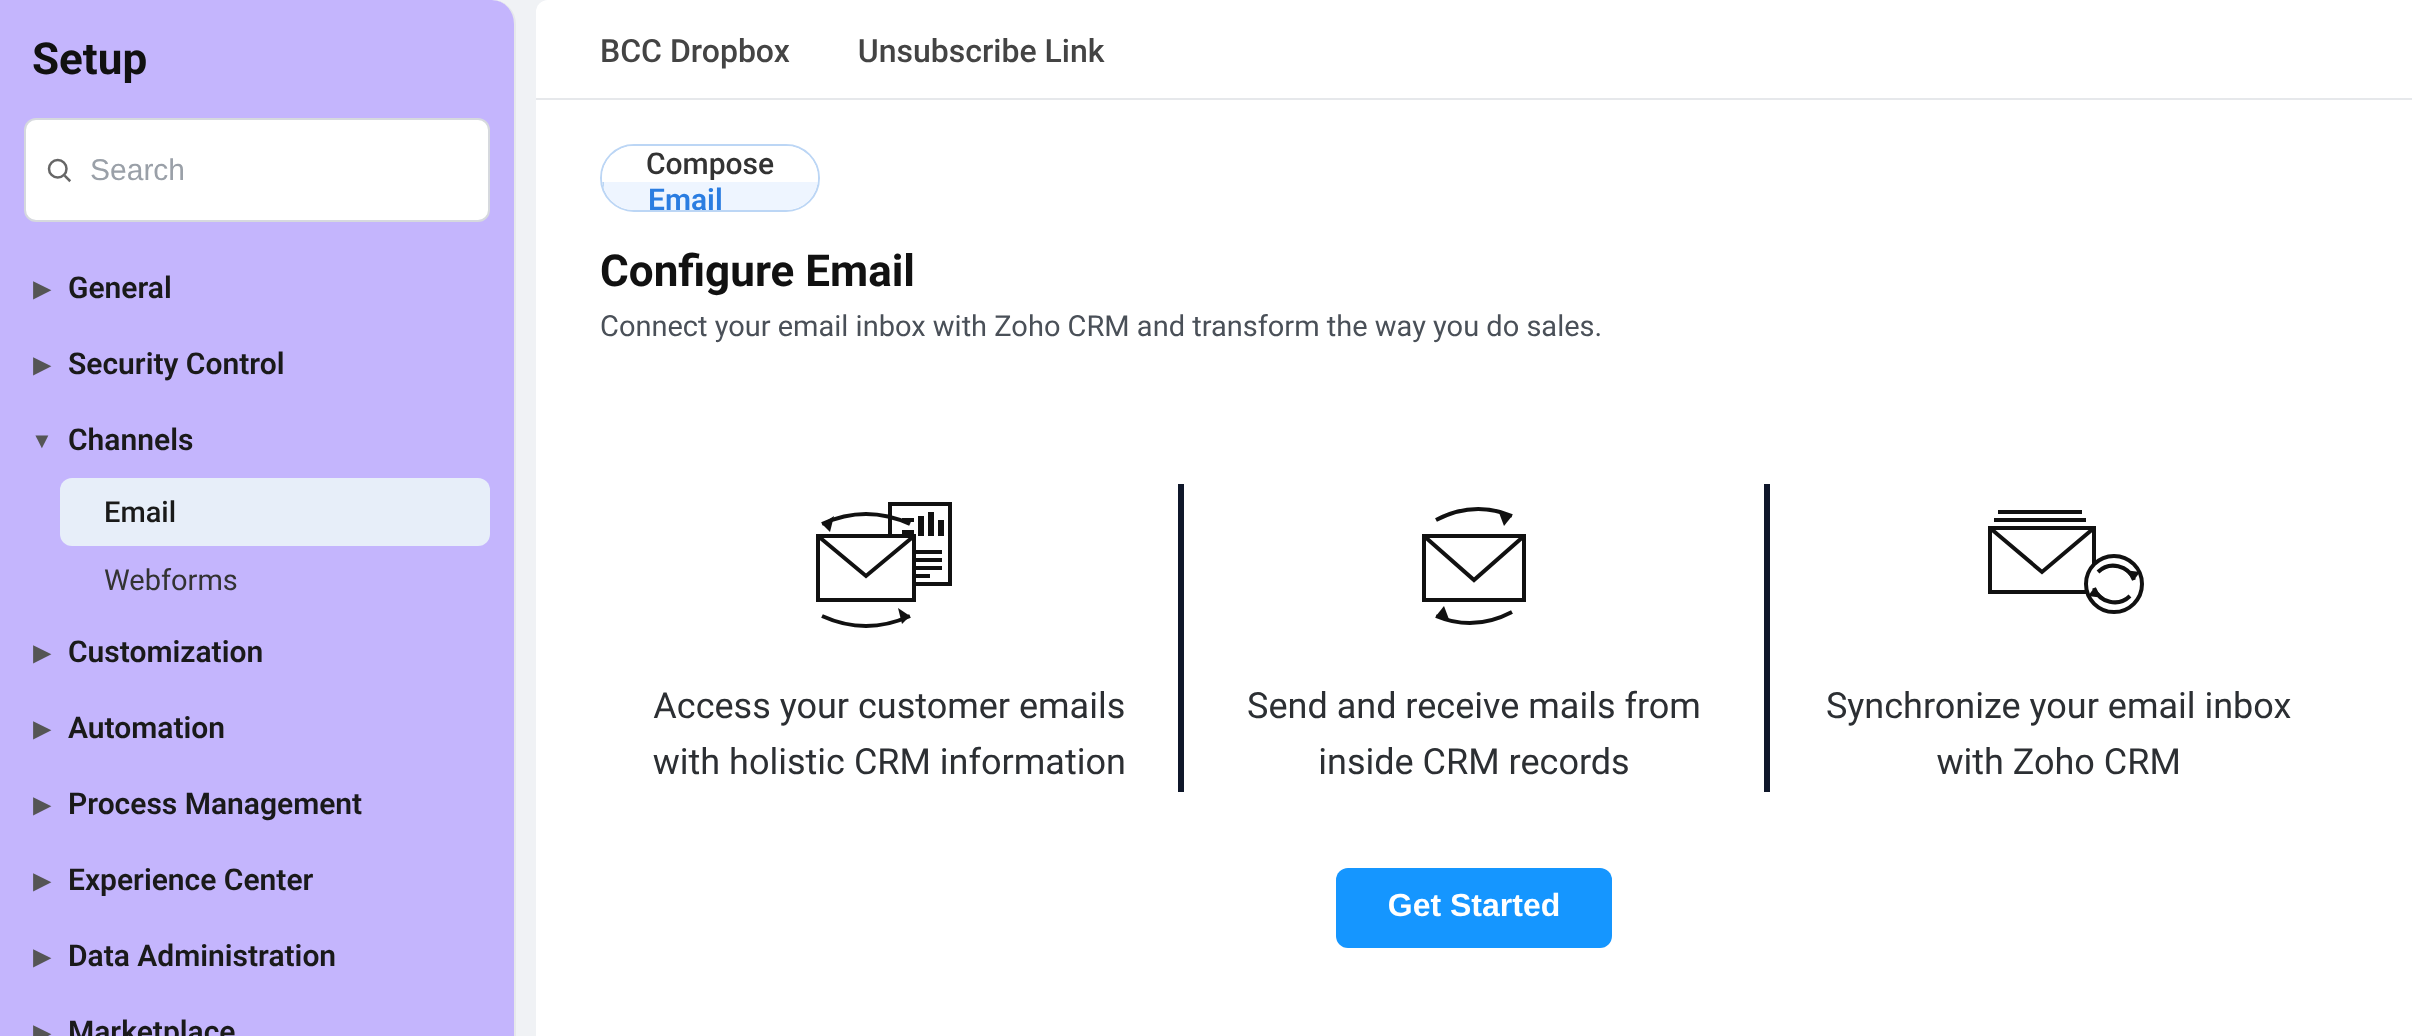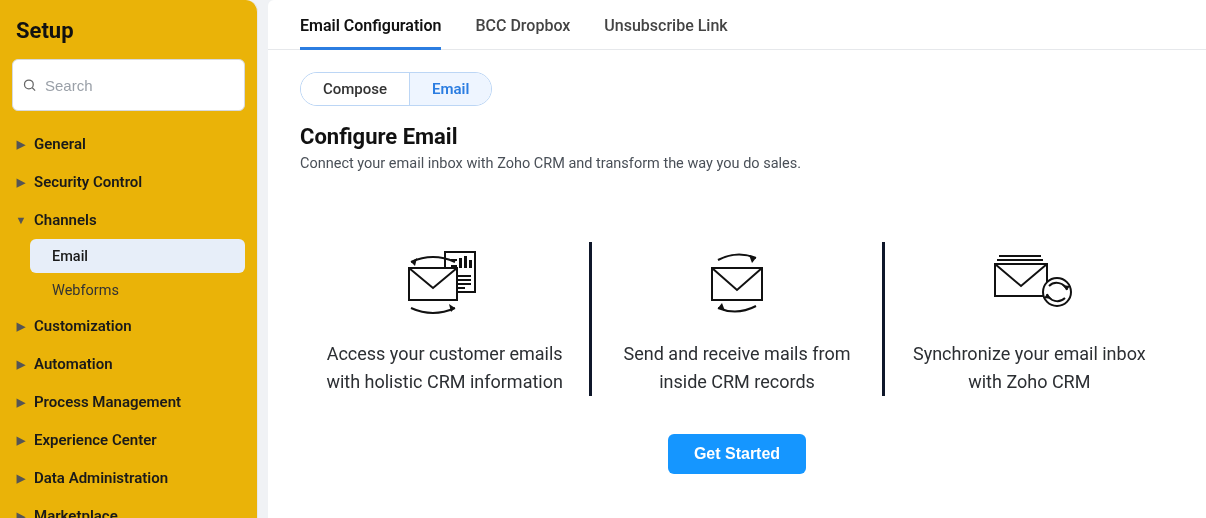--- a/index.html
+++ b/index.html
@@ -8,21 +8,21 @@
     background: #f0f2f5;
     color: #1a1a1a;
     width: 1206px;
     height: 518px;
     overflow: hidden;
     display: flex;
   }
   
   .sidebar {
     width: 258px;
-    background: #eab308;
+    background: #c4b5fd;
     border-right: 1px solid #e6e8eb;
     border-radius: 0 12px 0 0;
     padding: 10px 12px 0 12px;
     display: flex;
     flex-direction: column;
   }
   .sidebar h1 {
     font-size: 22px;
     font-weight: 700;
     margin: 8px 0 16px 4px;
@@ -125,20 +125,21 @@
     flex: 1;
     position: relative;
   }
   .pill-row {
     display: inline-flex;
     border: 1px solid #bcd6f5;
     border-radius: 22px;
     overflow: hidden;
     height: 34px;
     margin-bottom: 18px;
+    flex-direction: column;
   }
   .pill {
     display: flex;
     align-items: center;
     padding: 0 22px;
     font-size: 15px;
     cursor: pointer;
     font-weight: 500;
   }
   .pill.inactive { color: #333; background: #fff; }
@@ -258,21 +259,20 @@
       </li>
     <li class="nav-item">
         <span class="chev">▶</span>
         <span>Marketplace</span>
       </li>
   </ul>
 </aside>
 
 <main class="main">
   <div class="tabs">
-    <div class="tab active"><span>Email Configuration</span></div>
     <div class="tab"><span>BCC Dropbox</span></div>
     <div class="tab"><span>Unsubscribe Link</span></div>
   </div>
 
   <div class="content">
     <div class="pill-row">
       <div class="pill inactive">
           <span>Compose</span>
         </div>
       <div class="pill active">

